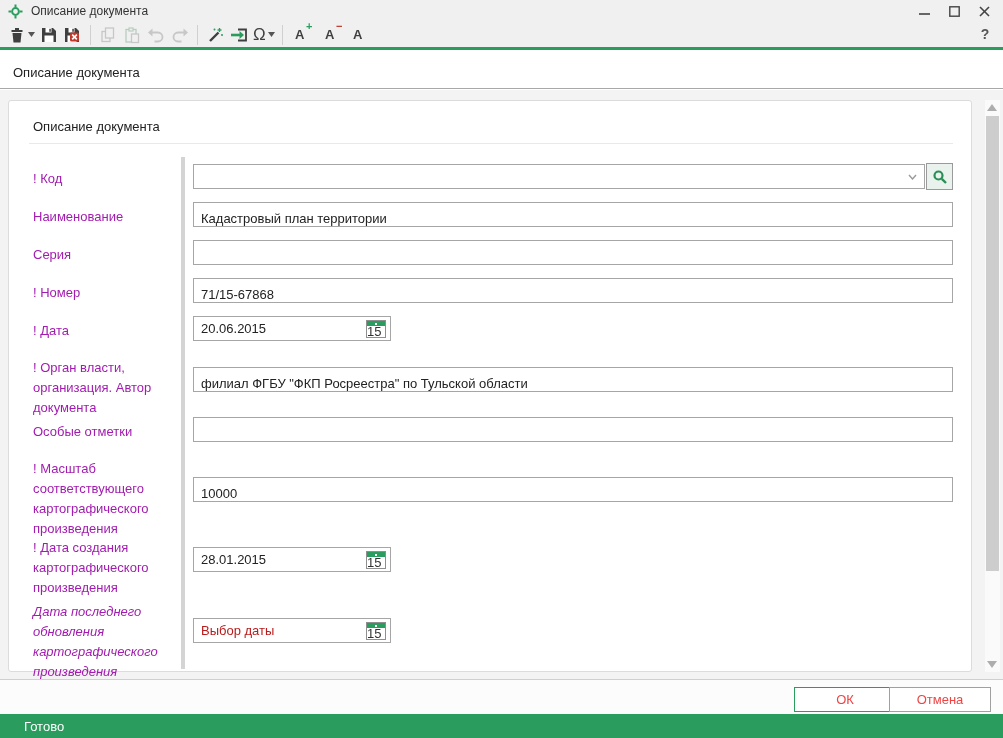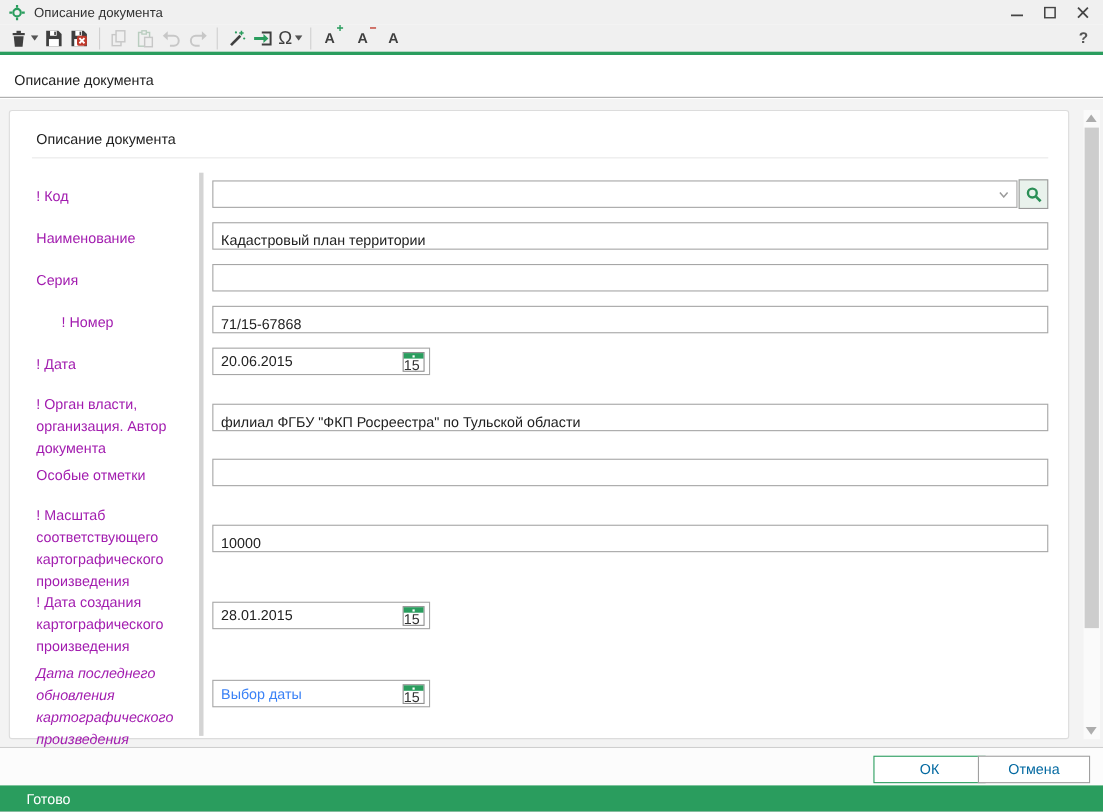--- a/index.html
+++ b/index.html
@@ -47,21 +47,21 @@
   #card-title { position:absolute; left:24px; top:18px; font-size:13px; color:#222; }
   #card-sep { position:absolute; left:20px; top:42px; width:924px; height:1px; background:#e9e9e9; }
   #col-divider { position:absolute; left:172px; top:56px; width:4px; height:512px; background:#d4d4d4; }
   .flabel { position:absolute; left:24px; width:150px; line-height:20px; font-size:13px; color:#a21caf; }
   .ctrl { position:absolute; left:184px; }
   .tbox { height:25px; background:#fff; border:1px solid #a6a6a6;
     display:flex; align-items:center; padding-left:7px; font-size:13px; color:#222; }
   .tbox.w-full { width:760px;align-items:flex-end; }
   .tbox.w-combo { width:732px; position:relative; padding-right:22px; }
   .tbox.w-date { width:198px; position:relative; padding-right:28px; }
-  .placeholder { color:#3b82f6; }
+  .placeholder { color:#b91c1c; }
   .chevron { position:absolute; right:7px; top:9px; }
   .combo-wrap { display:flex; align-items:flex-start; }
   .search-btn { width:27px; height:27px; margin-left:1px; margin-top:-1px;
     background:#e9f2ec; border:1px solid #9a9a9a;
     display:flex; align-items:center; justify-content:center; }
   .cal-btn { position:absolute; right:4px; top:3px; width:20px; height:18px;
     border:1px solid #8f8f8f; background:#fff; }
   .cal-head { height:5px; background:#2a9d5e; position:relative; }
   .cal-head::after { content:""; position:absolute; left:8px; top:1.5px; width:2px; height:2px; background:#fff; }
   .cal-day { font-size:13px; color:#333; line-height:11px; }
@@ -69,21 +69,21 @@
   #vscroll { position:absolute; left:985px; top:10px; width:15px; height:572px; background:#fafafa; }
   .sb-arrow-up { position:absolute; left:2px; top:4px; width:0; height:0;
     border-left:5.5px solid transparent; border-right:5.5px solid transparent; border-bottom:7px solid #adadad; }
   .sb-arrow-down { position:absolute; left:2px; bottom:4px; width:0; height:0;
     border-left:5.5px solid transparent; border-right:5.5px solid transparent; border-top:7px solid #adadad; }
   #sb-thumb { position:absolute; left:1px; top:16px; width:13px; height:455px; background:#cdcdcd; }
   
   #footer { position:absolute; left:0; top:679px; width:1003px; height:35px;
     background:#fcfcfc; border-top:1px solid #cfcfcf; }
   .dlg-btn { position:absolute; top:7px; width:102px; height:25px; background:#fff;
-    font-size:13px; color:#0369a1; display:flex; align-items:center; justify-content:center;
+    font-size:13px; color:#ef4444; display:flex; align-items:center; justify-content:center;
     font-family:"Liberation Sans", sans-serif; }
   #ok-btn { right:107px; border:1px solid #2a9d5e; }
   #cancel-btn { right:12px; border:1px solid #a0a0a0; }
   
   #statusbar { position:absolute; left:0; top:714px; width:1003px; height:24px;
     background:#2a9d5e; color:#fff; display:flex; align-items:center; padding-left:24px; font-size:13px; }
 </style>
 </head>
 <body>
 
@@ -239,21 +239,21 @@
           <div class="flabel" style="top: 106px;">Наименование</div>
           <div class="ctrl" style="top: 101px;">
             <div class="tbox w-full">
               <span>Кадастровый план территории</span>
             </div>
           </div>
           <div class="flabel" style="top: 144px;">Серия</div>
           <div class="ctrl" style="top: 139px;">
             <div class="tbox w-full"></div>
           </div>
-          <div class="flabel" style="top: 182px; margin-left: 23px;">! Номер</div>
+          <div class="flabel" style="top: 182px;">! Номер</div>
           <div class="ctrl" style="top: 177px;">
             <div class="tbox w-full">
               <span>71/15-67868</span>
             </div>
           </div>
           <div class="flabel" style="top: 220px;">! Дата</div>
           <div class="ctrl" style="top: 215px;">
             <div class="tbox w-date">
               <span>20.06.2015</span>
               <div class="cal-btn">

